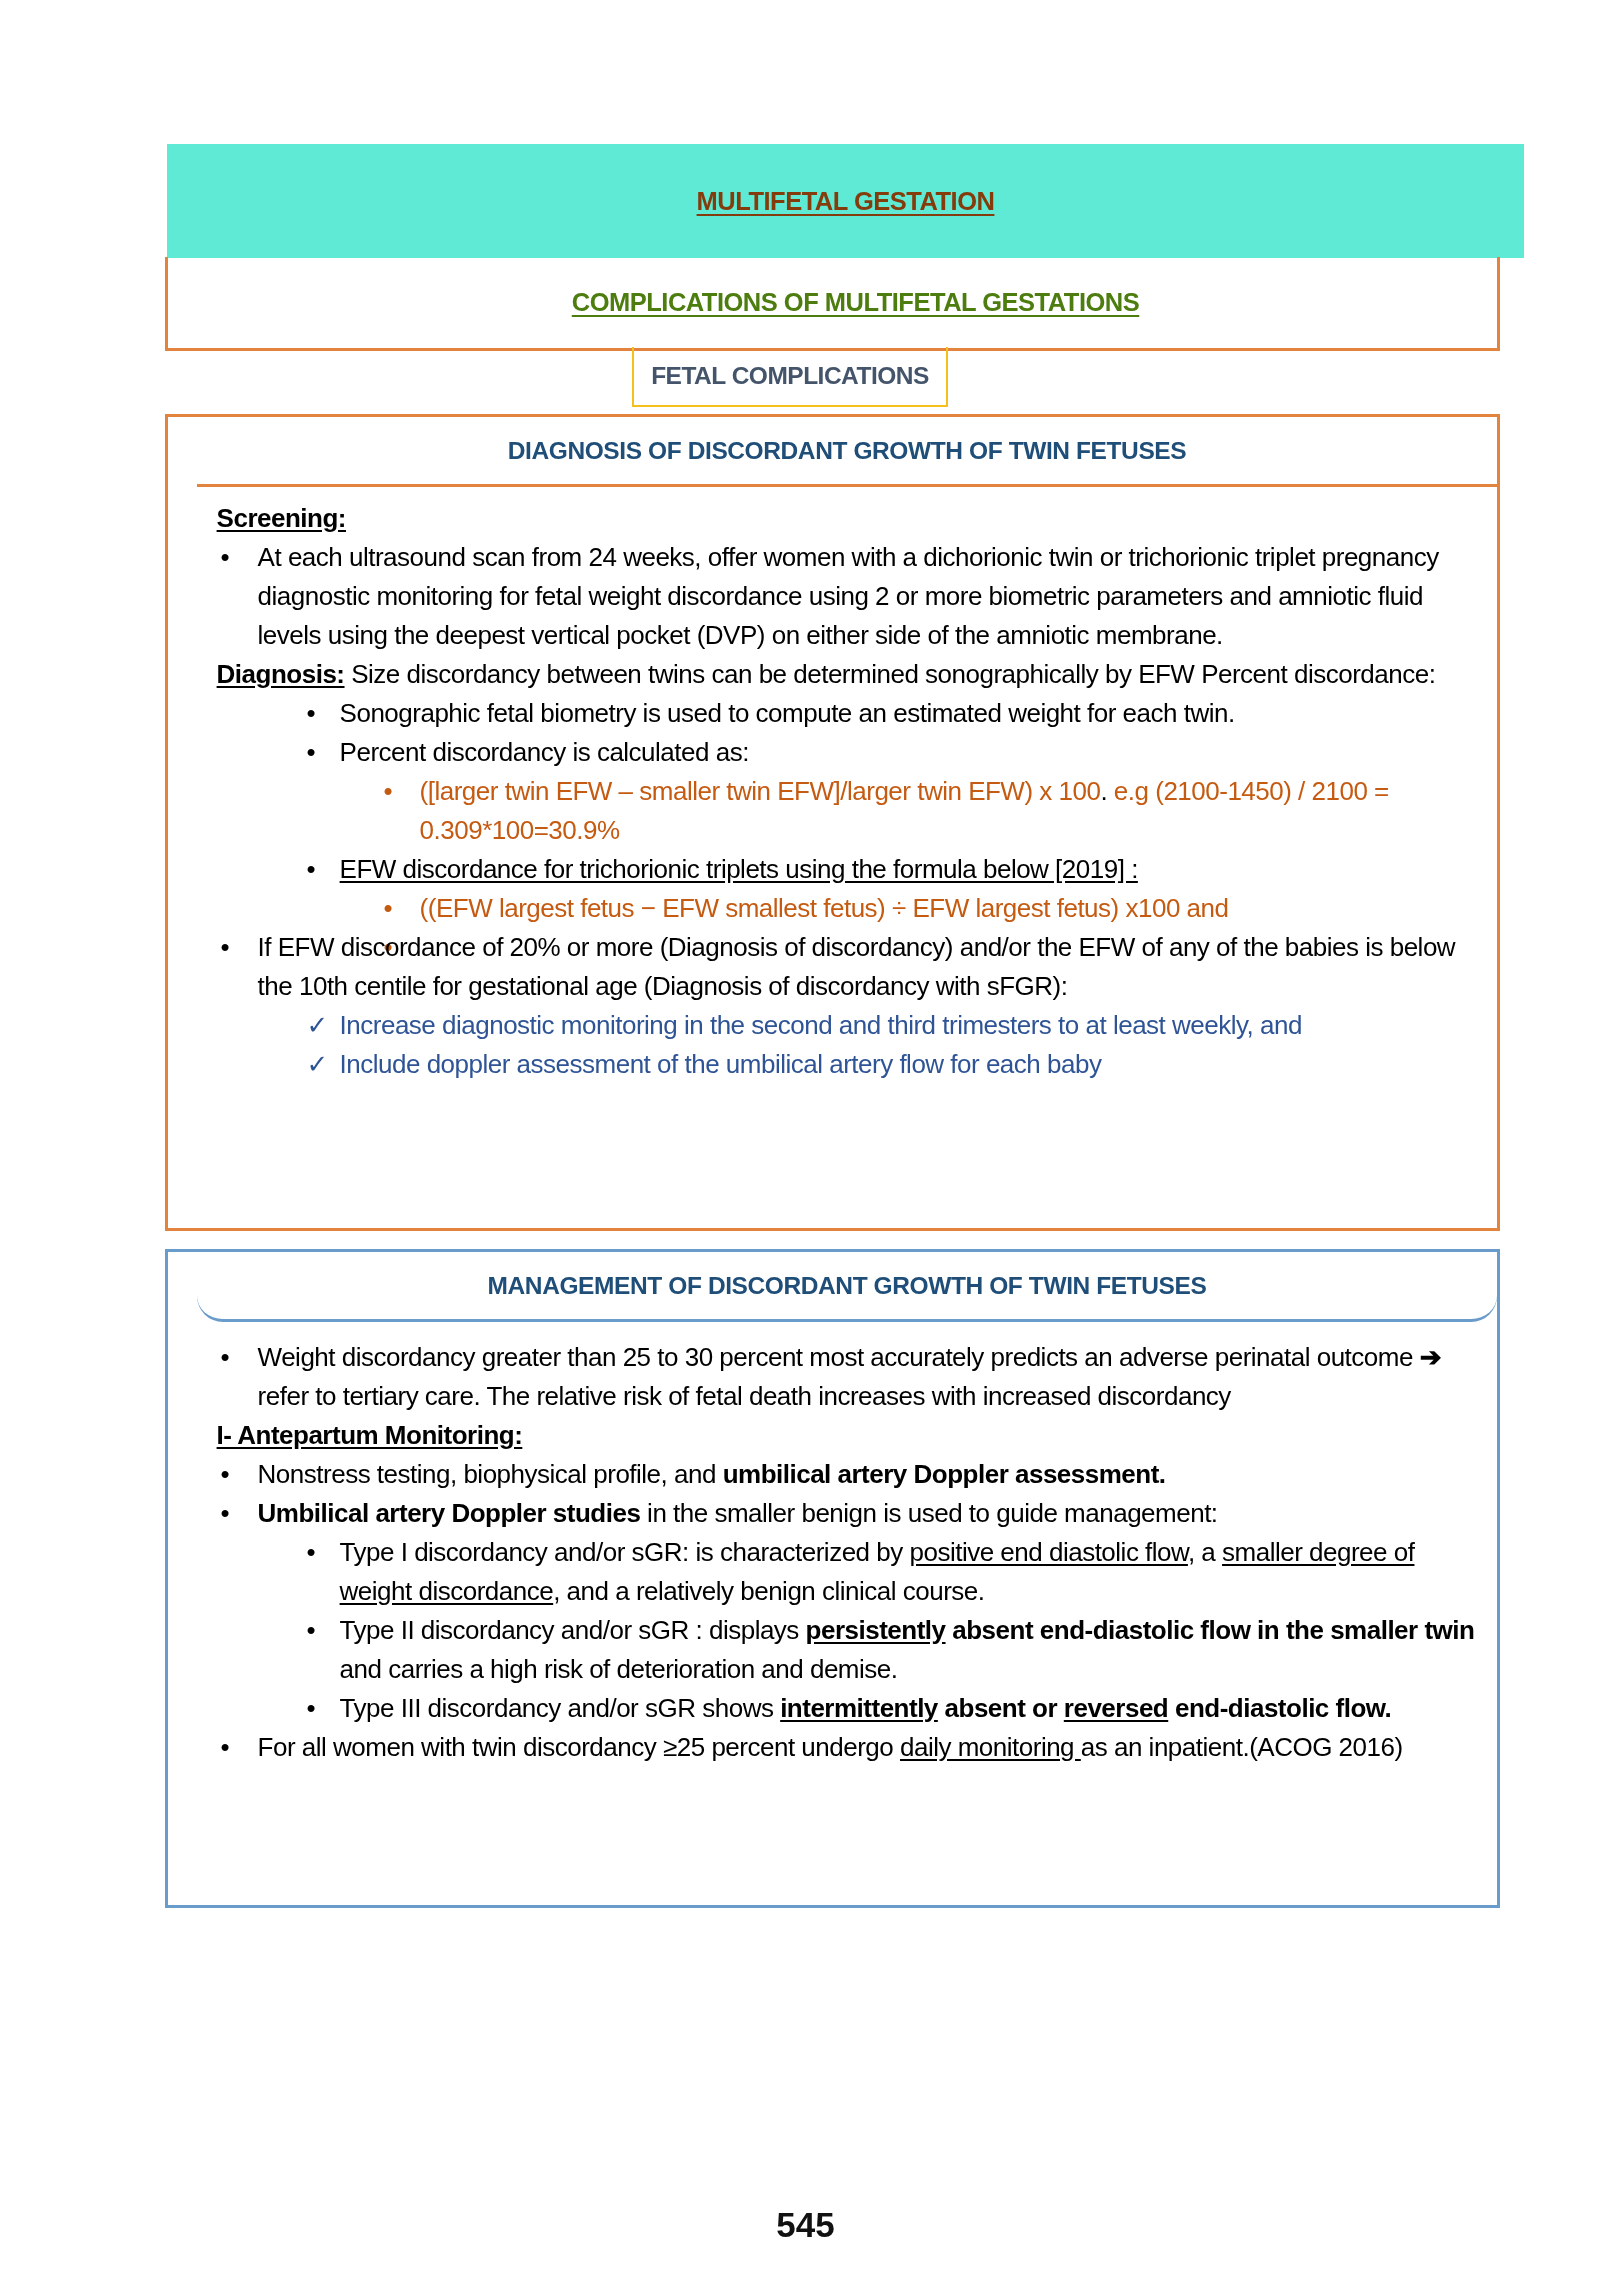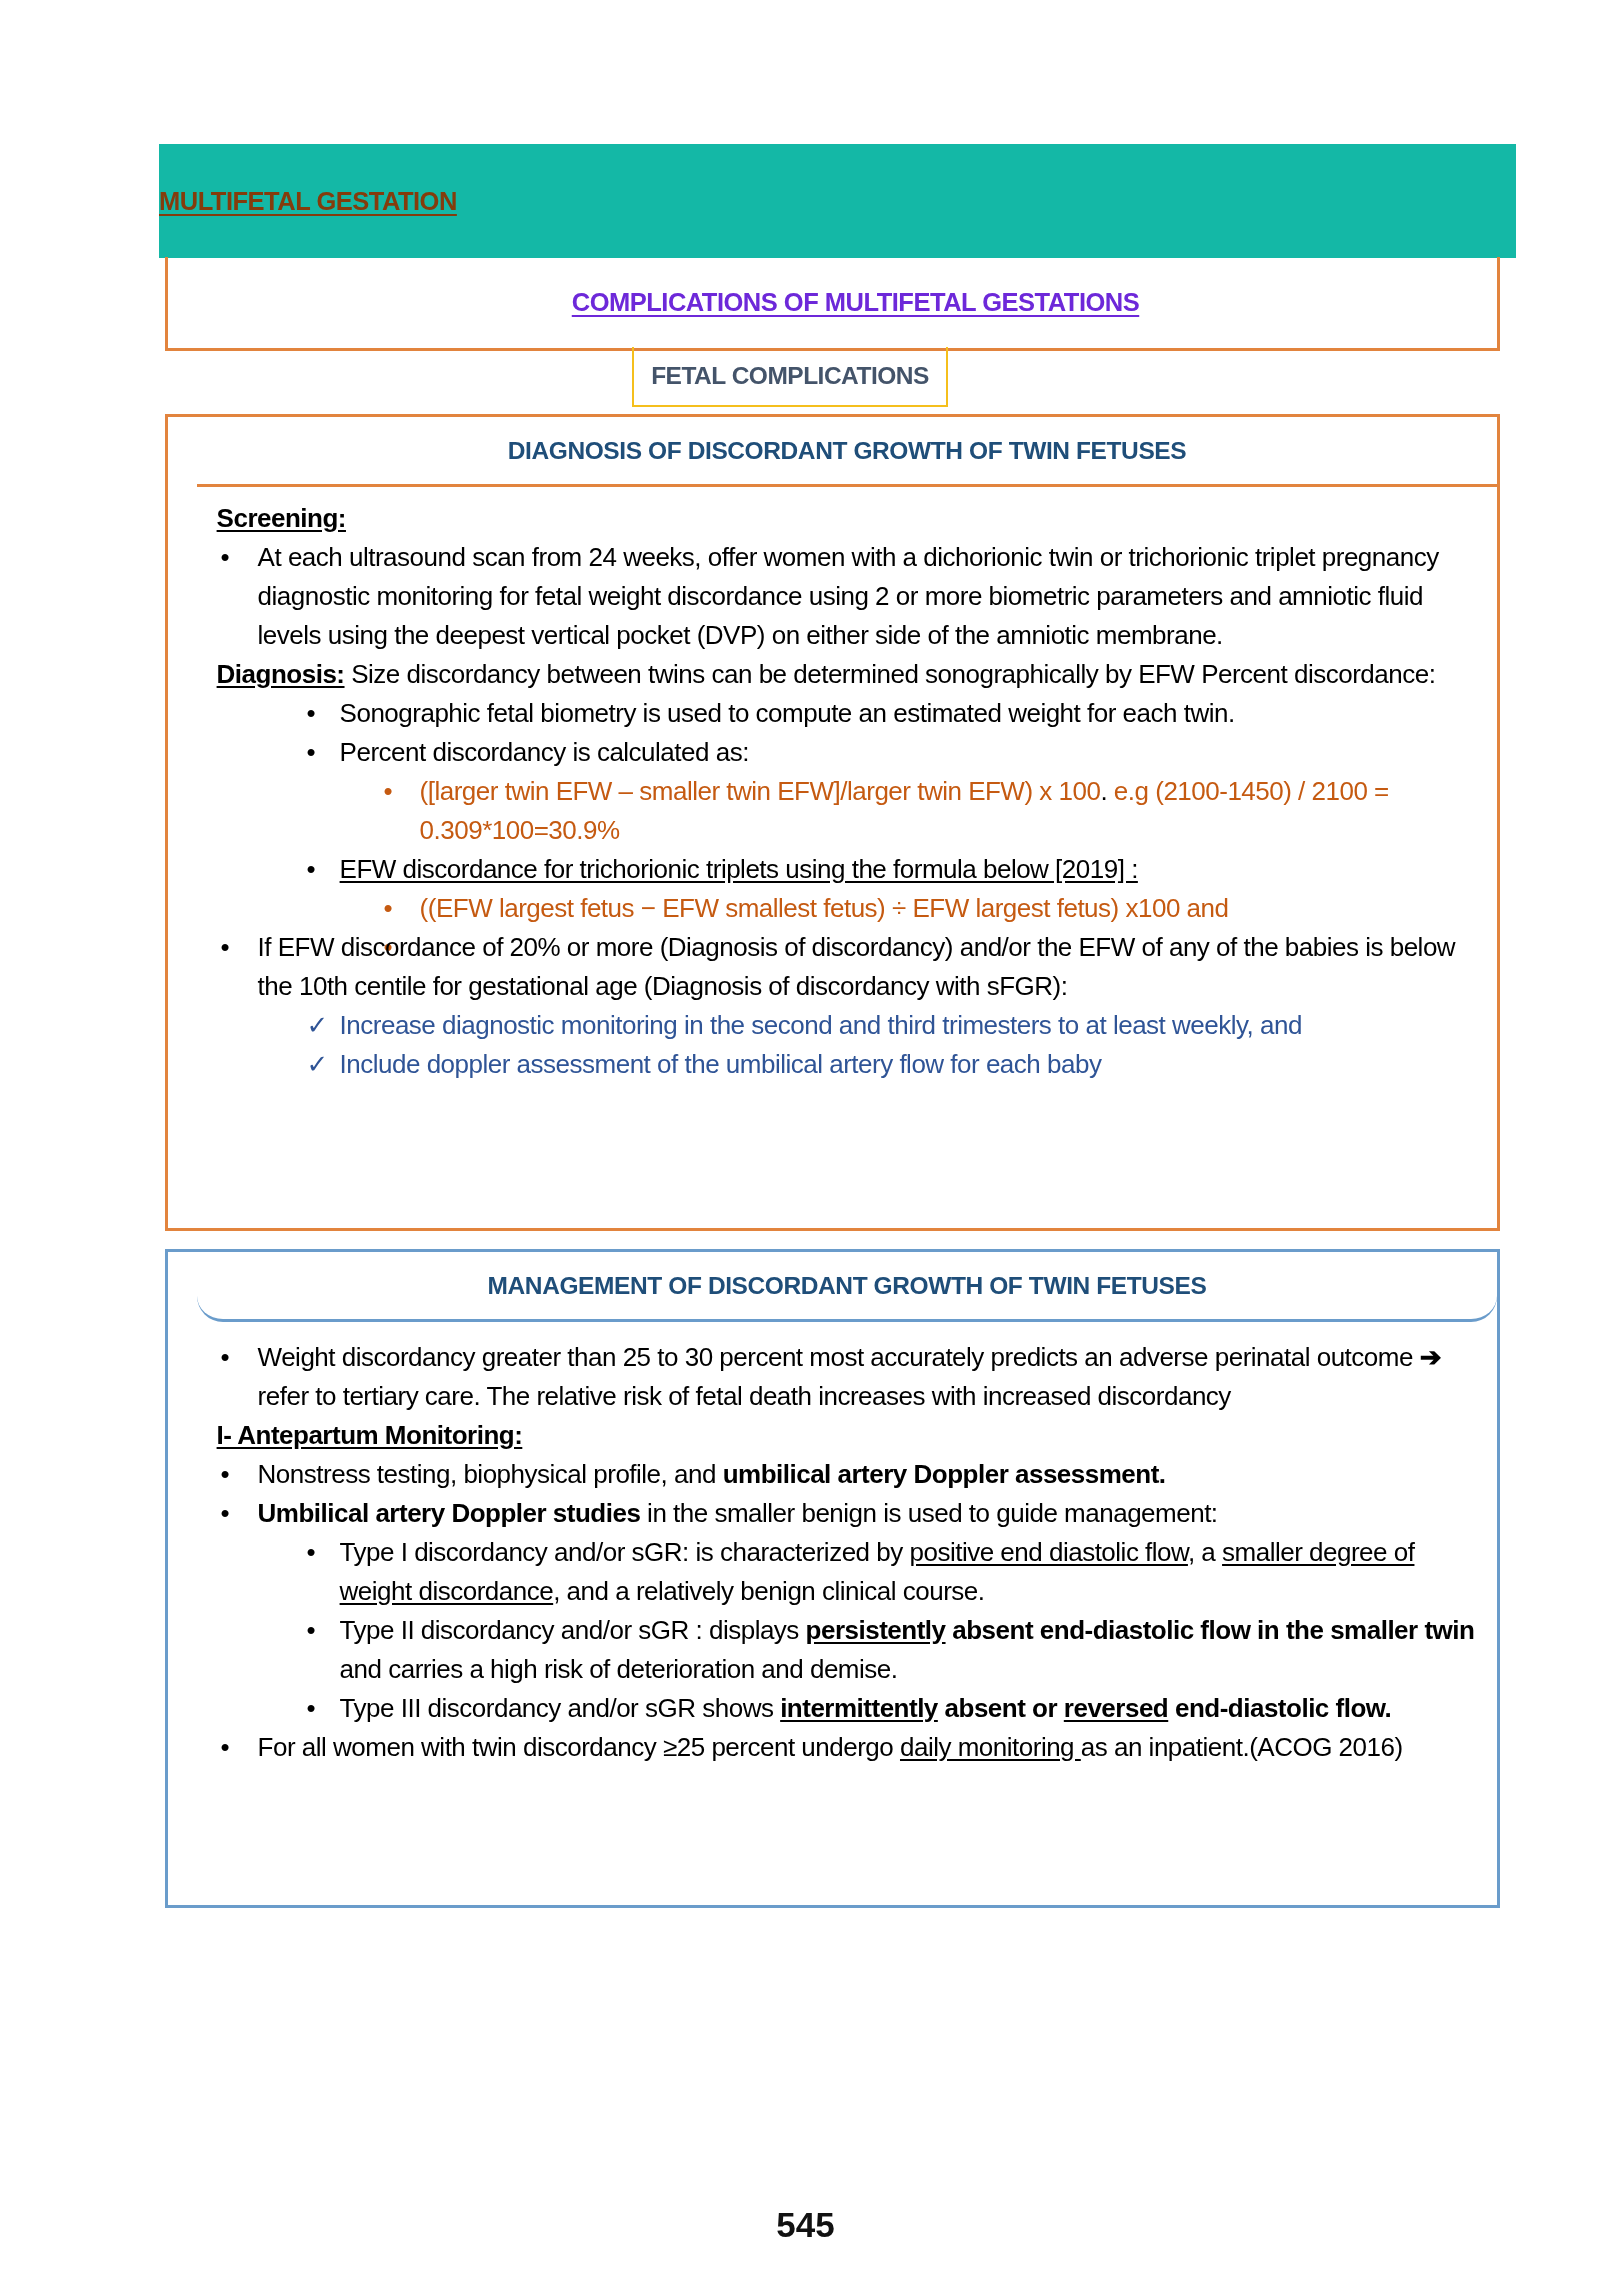--- a/index.html
+++ b/index.html
@@ -1,21 +1,21 @@
 <!DOCTYPE html>
 <html><head>
 <meta charset="utf-8">
 <style>
   html, body { margin:0; padding:0; background:#ffffff; }
   body { width:1621px; height:2293px; position:relative; font-family:"Liberation Sans", sans-serif; color:#000; overflow:hidden; }
   .abs { position:absolute; box-sizing:border-box; }
-  .banner { left:159px; top:144px; width:1357px; height:114px; background:#14b8a6; display:flex; align-items:center; }
+  .banner { left:167px; top:144px; width:1357px; height:114px; background:#5eead4; display:flex; align-items:center; justify-content:center; }
   .banner-title { font-weight:bold; font-size:25.5px; color:#843c0c; text-decoration:underline; text-underline-offset:3.9px; letter-spacing:-0.5px; }
   .sub-box { left:165px; top:257px; width:1335px; height:94px; border:3.9px solid #e2843e; border-top:none; display:flex; align-items:center; justify-content:center; }
-  .sub-title { font-weight:bold; font-size:25.5px; color:#6d28d9; text-decoration:underline; text-underline-offset:3.9px; letter-spacing:-0.5px;margin-left:46px; }
+  .sub-title { font-weight:bold; font-size:25.5px; color:#4d7c0f; text-decoration:underline; text-underline-offset:3.9px; letter-spacing:-0.5px;margin-left:46px; }
   .fetal-box { left:632px; top:347px; width:316px; height:60px; border:2.9px solid #f5bf1c; border-top:none; display:flex; align-items:center; justify-content:center; }
   .fetal-title { font-weight:bold; font-size:24.5px; color:#44546a; letter-spacing:-0.5px; }
   .section { left:165px; width:1335px; border:3.9px solid #e2843e;padding-left:29px; }
   .section.blue { border-color:#6a9ccb; }
   .sec-head { height:67px; display:flex; align-items:center; justify-content:center; border-bottom:3.9px solid #e2843e; }
   .section.blue .sec-head { border-bottom-color:#6a9ccb;border-radius:26px; }
   .sec-title { font-weight:bold; font-size:24.5px; color:#1f4e79; letter-spacing:-0.4px; }
   .sec-body { padding:11.8px 15.7px 0 19.6px; font-size:26px; line-height:39px; letter-spacing:-0.5px; }
   .p { margin:0; }
   .li { position:relative; margin:0; }

